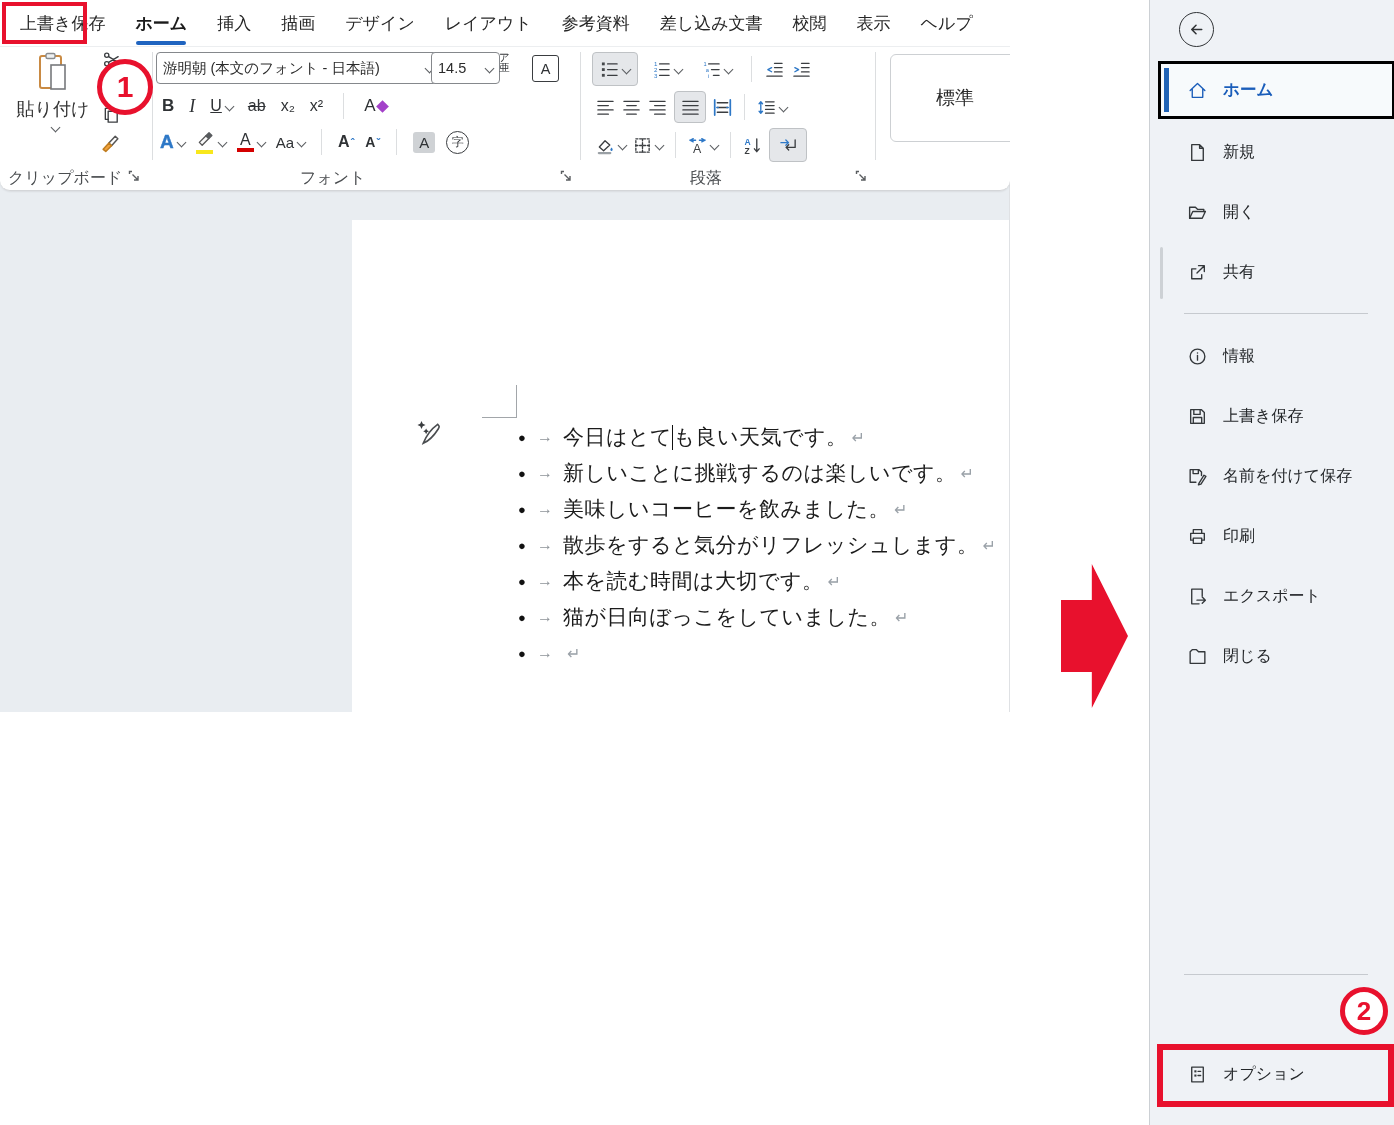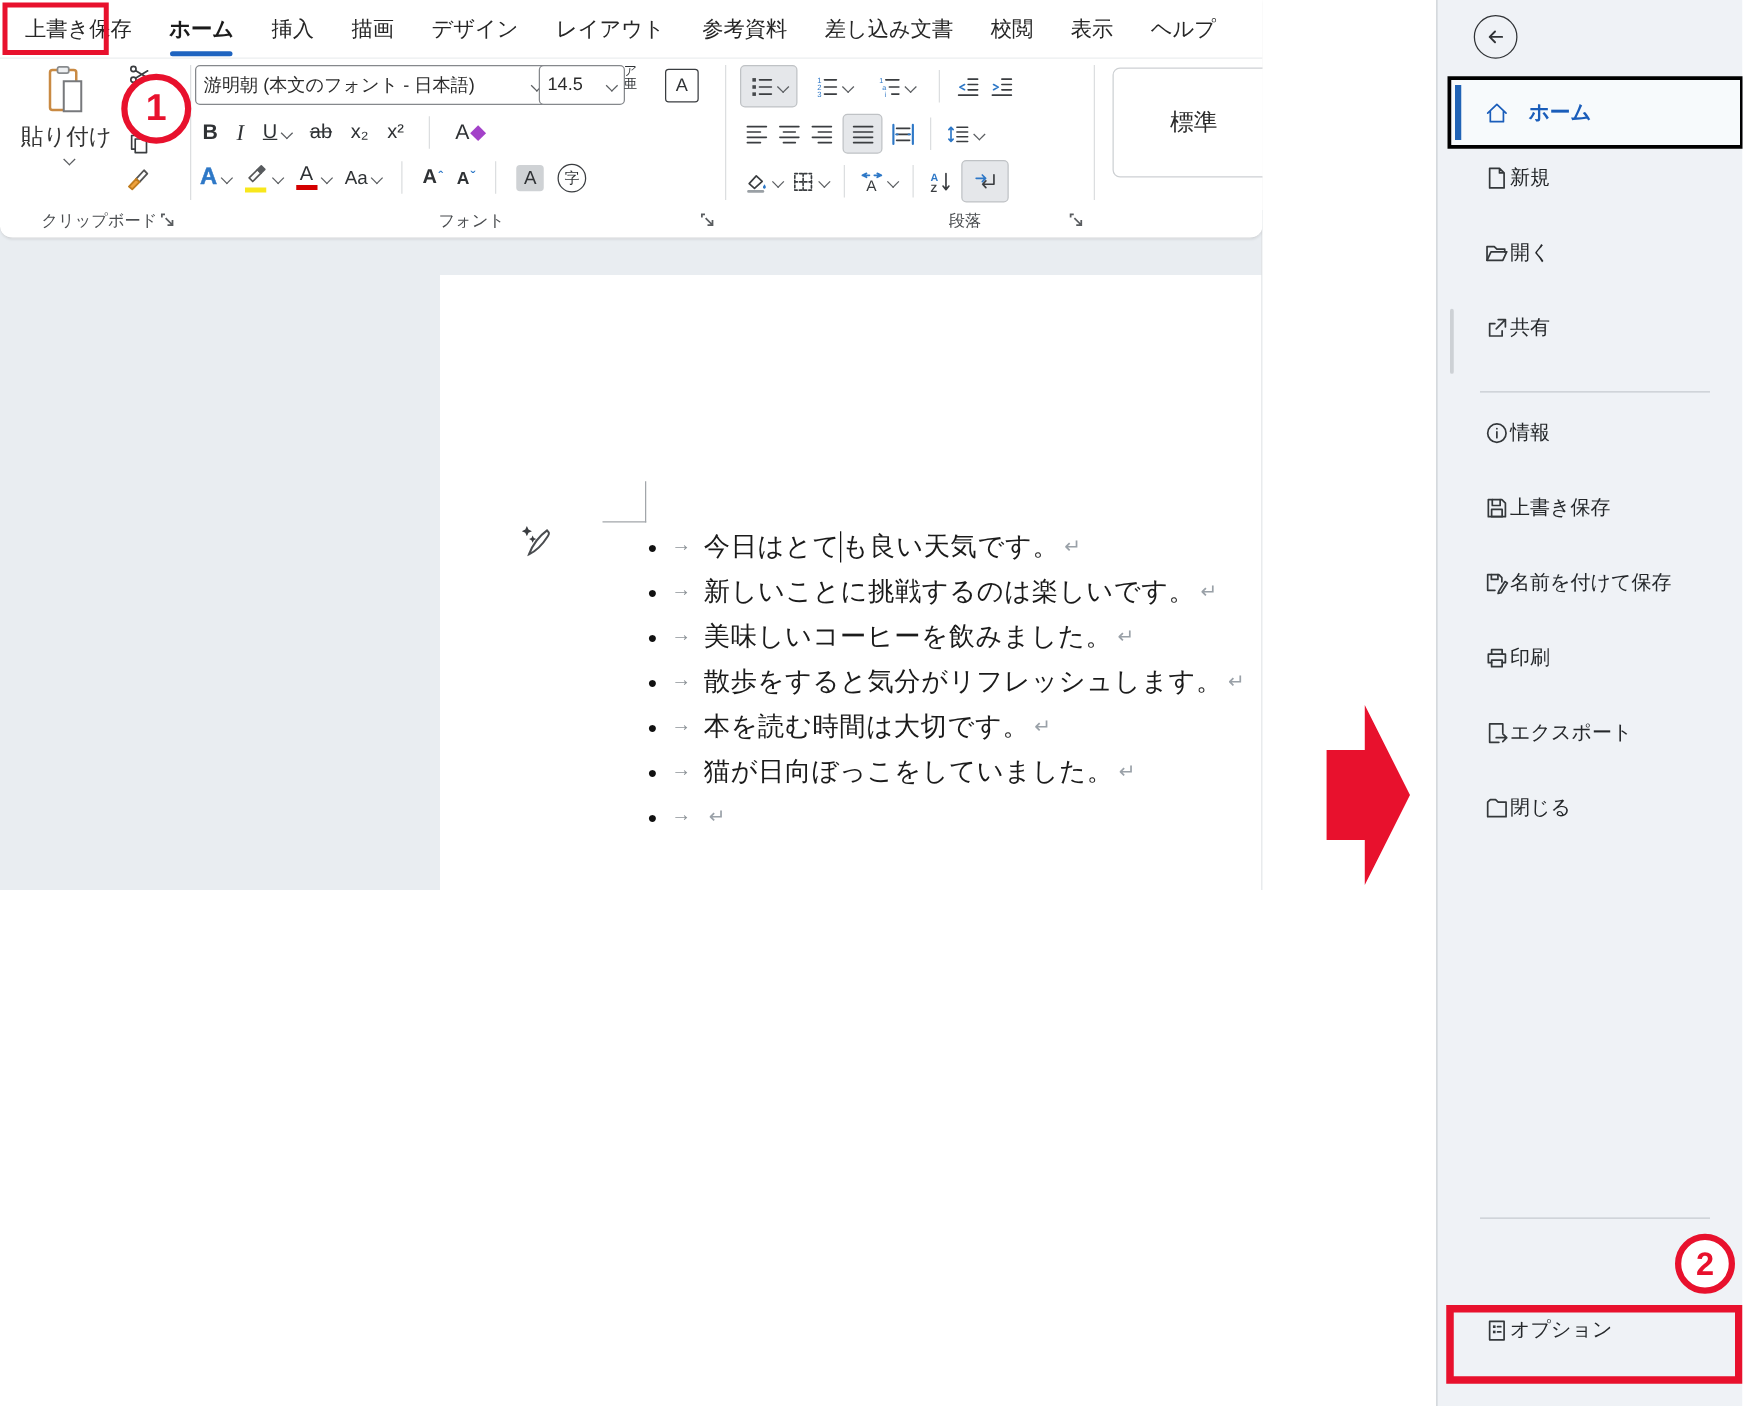--- a/index.html
+++ b/index.html
@@ -17,21 +17,21 @@
 
   
   .tabrow{position:absolute;left:0;top:0;right:0;height:46px;display:flex;align-items:center;
           gap:30px;padding-left:20px;font-size:17px;color:#262626;border-bottom:1px solid #eceef0;}
   .tab{white-space:nowrap;position:relative;cursor:default}
   .tab.active{font-weight:bold;color:#1b1b1b}
   .tab.active::after{content:"";position:absolute;left:1px;right:1px;bottom:-10px;height:3.5px;background:#1f64c0;border-radius:2px}
 
   
   .vgrp{position:absolute;top:52px;height:108px;width:1px;background:#dcdee0}
-  .grplabel{position:absolute;top:168px;font-size:13px;color:#4a4d50;text-align:right}
+  .grplabel{position:absolute;top:168px;font-size:16px;color:#4a4d50;text-align:left}
   .launcher{position:absolute;top:170px;width:13px;height:13px;cursor:pointer}
   .launcher svg{width:13px;height:13px;stroke:#5a5d60;fill:none;stroke-width:1.4}
 
   
   .paste{position:absolute;left:16px;top:52px;width:74px;height:108px;display:flex;flex-direction:column;align-items:center;justify-content:flex-start;gap:3px;border-radius:4px;cursor:pointer}
   .paste-label{font-size:18px;color:#333}
   .smallbtn{position:absolute;cursor:pointer}
   .chev{display:inline-block;width:6px;height:6px;border-right:1.4px solid #5a5d60;border-bottom:1.4px solid #5a5d60;transform:rotate(45deg);margin-left:4px;vertical-align:3px}
   .chev.down{vertical-align:1px}
 
@@ -71,21 +71,21 @@
   .doclist{position:absolute;left:518px;top:419px;}
   .docline{height:36px;display:flex;align-items:center;font-family:"Liberation Serif","DejaVu Serif",serif;font-size:21px;color:#1b1b1b;letter-spacing:.5px;white-space:nowrap;cursor:text}
   .bullet{font-size:13px;width:15px;color:#111;font-family:"Liberation Sans",sans-serif}
   .tabarrow{width:26px;color:#8d9398;font-size:16px;font-family:"Liberation Sans",sans-serif;text-align:left;padding-left:4px}
   .pilcrow{color:#9aa1a8;font-size:16px;margin-left:4px;font-family:"Liberation Sans",sans-serif}
   .caret{display:inline-block;width:1.5px;height:25px;background:#111;vertical-align:-4px}
 
   
   .bs{position:absolute;left:1149px;top:0;width:245px;height:1125px;background:#eff2f6;border-left:1px solid #ccd0d4;box-sizing:border-box}
   .bs-back{position:absolute;left:29px;top:12px;width:33px;height:33px;border:1.7px solid #303336;border-radius:50%;display:flex;align-items:center;justify-content:center;cursor:pointer;background:transparent}
-  .bs-item{position:absolute;left:0;width:100%;height:40px;display:flex;padding-left:37px;box-sizing:border-box;font-size:16px;color:#24272a;cursor:pointer}
+  .bs-item{position:absolute;left:0;width:100%;height:40px;display:flex;align-items:center;gap:15px;padding-left:37px;box-sizing:border-box;font-size:16px;color:#24272a;cursor:pointer}
   .oic{width:21px;height:21px;stroke:#34383b;fill:none;stroke-width:1.3;stroke-linecap:round;stroke-linejoin:round;flex:0 0 auto}
   .bs-home{position:absolute;left:8px;top:61px;width:237px;height:58px;background:#f7fafc;border:3px solid #000;box-sizing:border-box;display:flex;align-items:center;gap:15px;padding-left:26px;cursor:pointer}
   .bs-home .accent{position:absolute;left:3px;top:4px;bottom:4px;width:5px;background:#2063b6}
   .bs-home .oic{stroke:#1a5dba}
   .bs-home .lbl{color:#1a5dba;font-weight:bold;font-size:16.5px}
   .bs-div{position:absolute;left:34px;width:184px;height:1px;background:#c6cacf}
   .bs-scrollhint{position:absolute;left:10px;top:247px;width:3px;height:52px;background:#cdd1d5;border-radius:2px}
 
   
   .ann{z-index:60}

